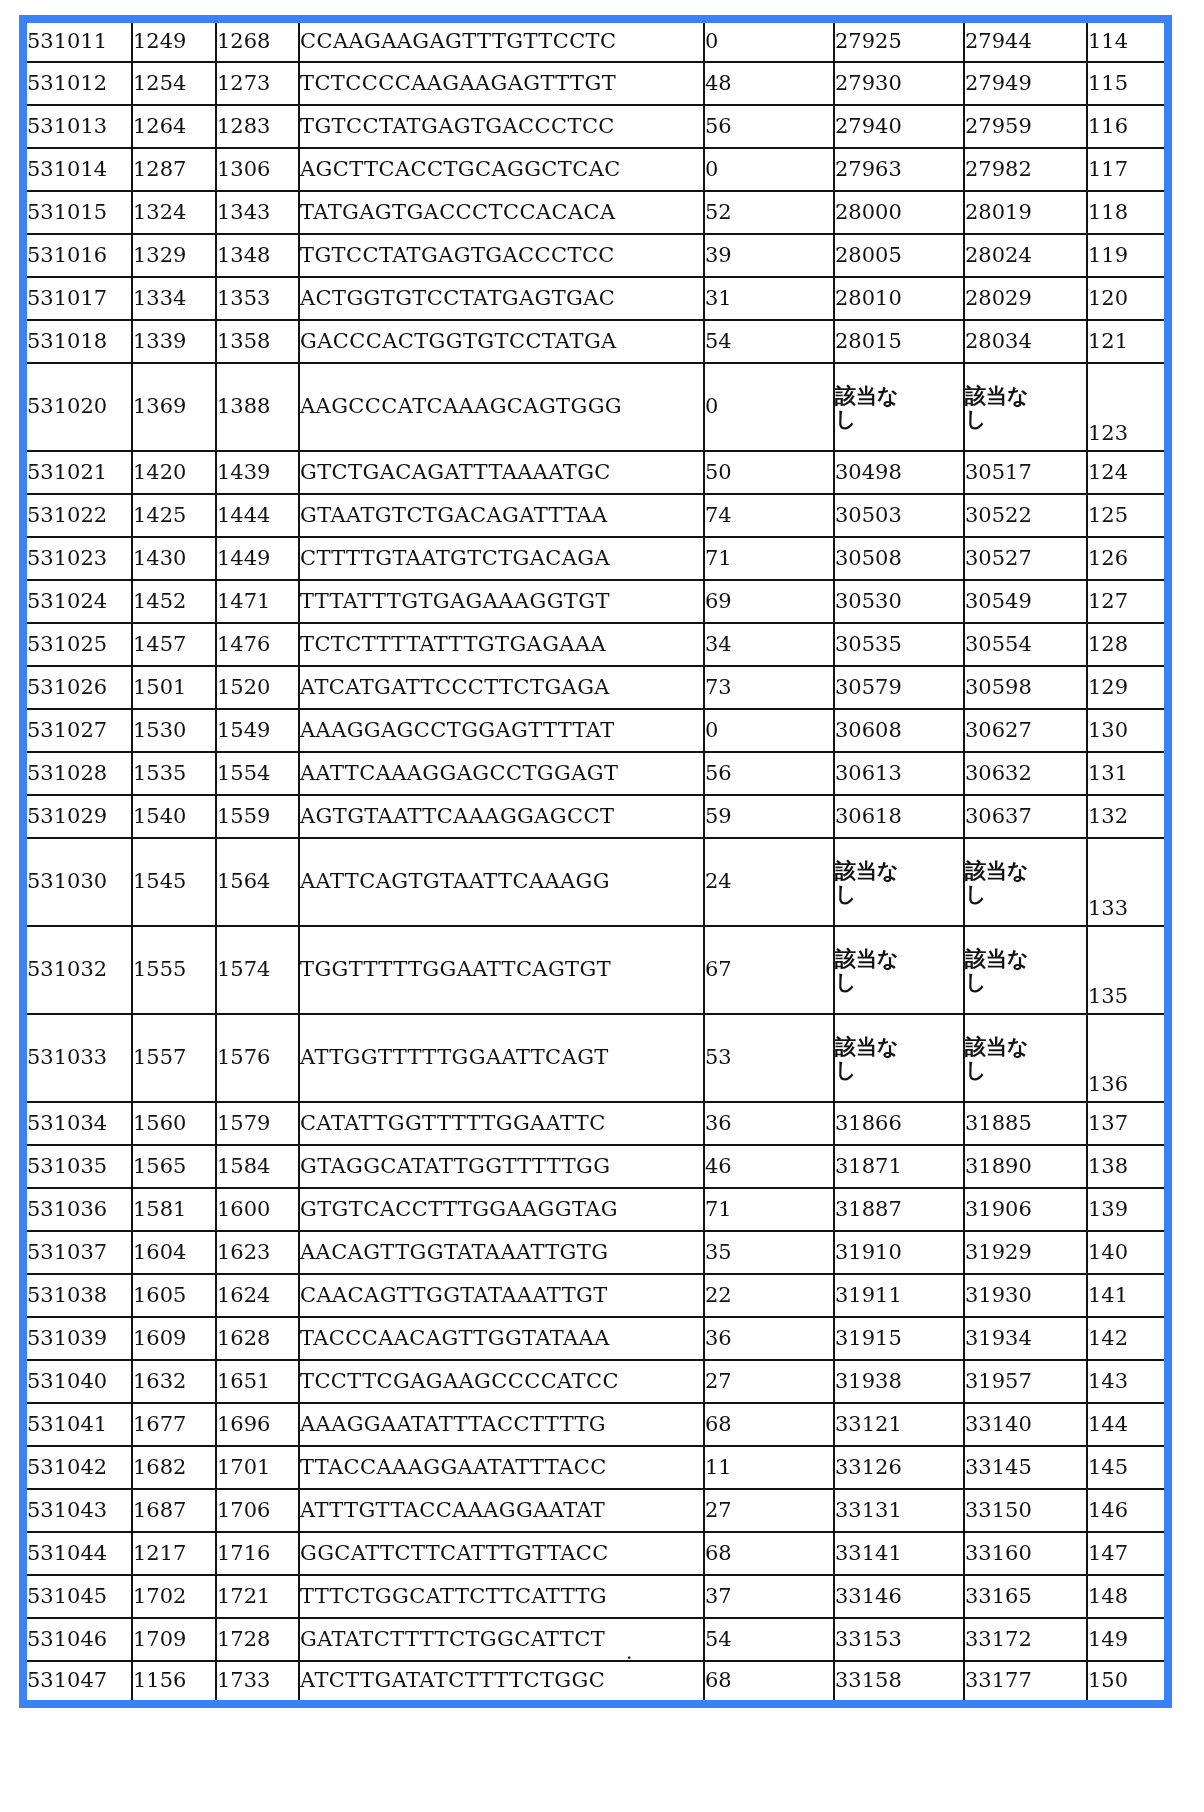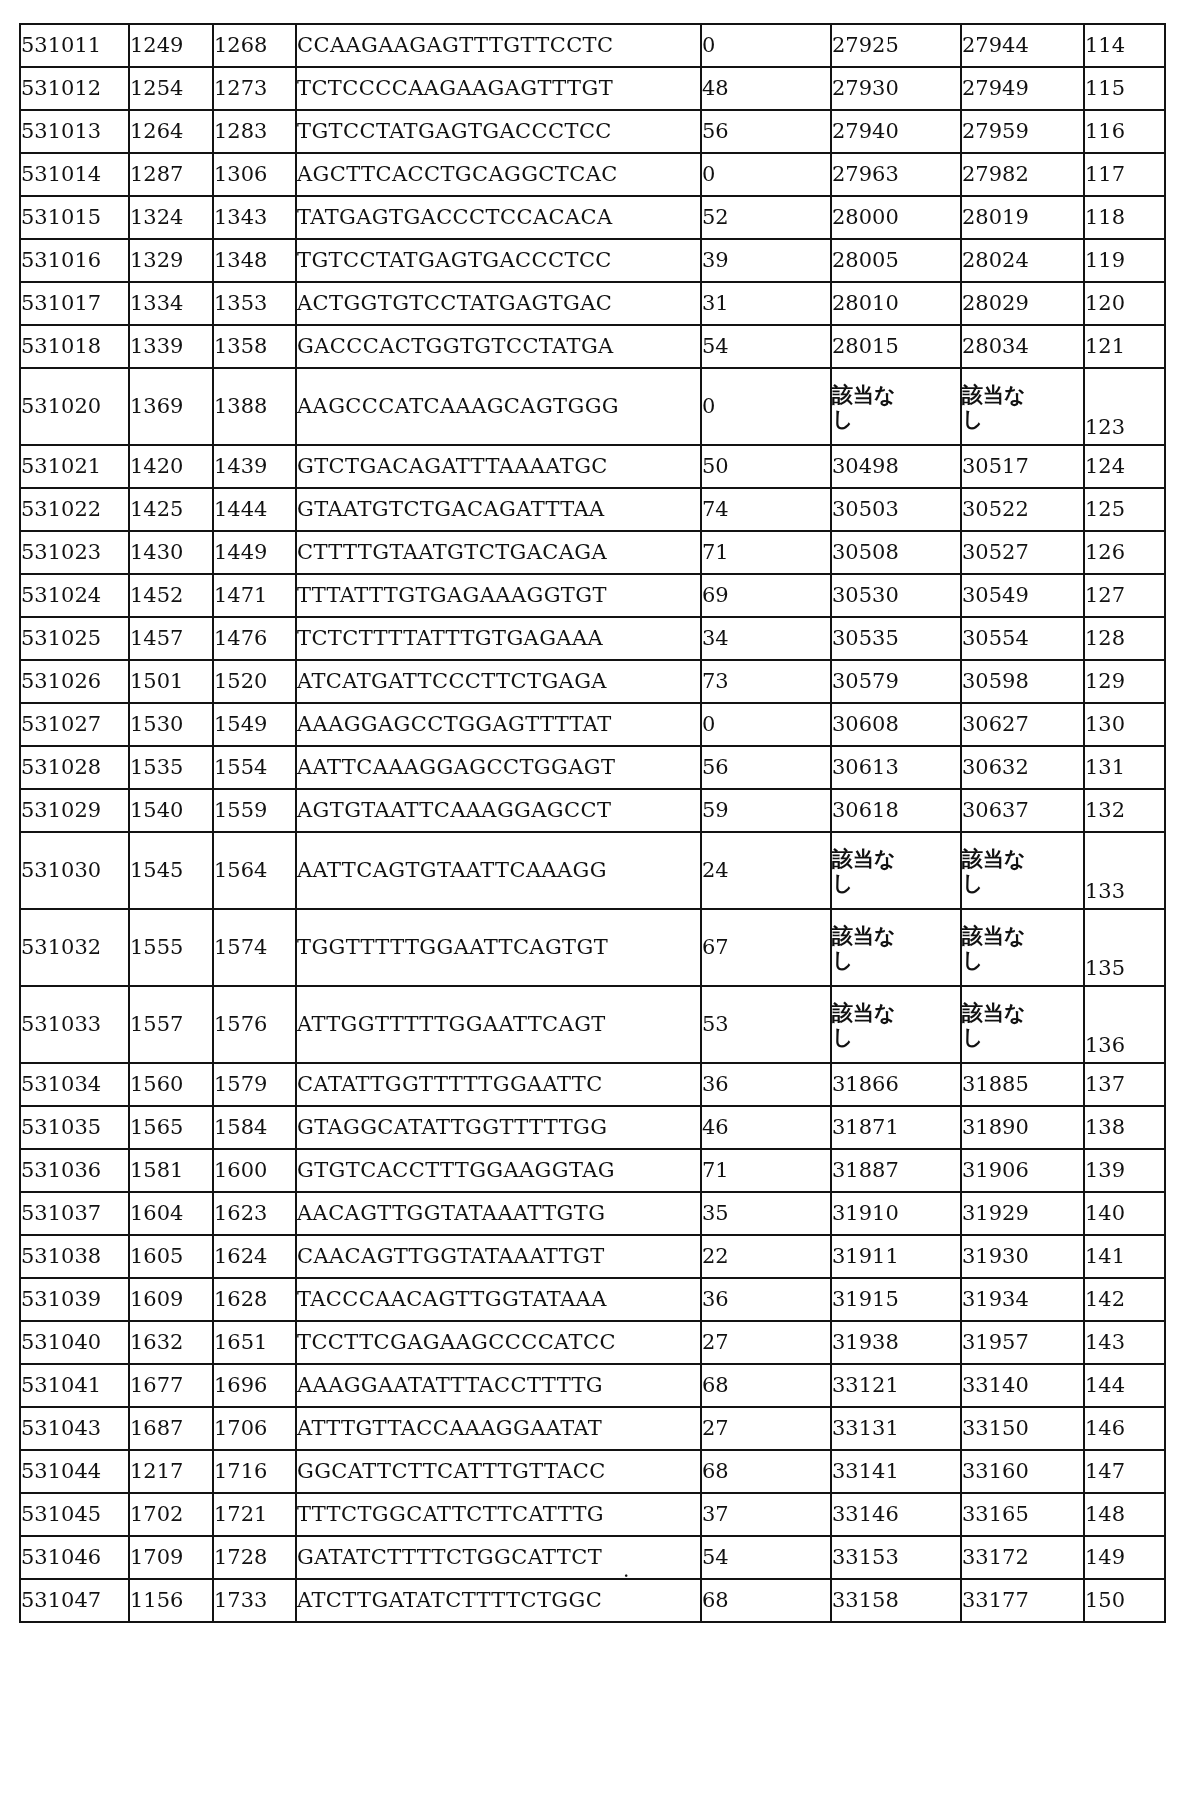--- a/index.html
+++ b/index.html
@@ -19,35 +19,34 @@
     height: 1812px;
     background: #ffffff;
     overflow: hidden;
   }
   table.seq-table {
     position: absolute;
     left: 19px;
     top: 15px;
     border-collapse: collapse;
     table-layout: fixed;
-    border: 1px solid #3b82f6;
-    margin-top: 8px;
+    border: 8px solid #3b82f6;
   }
   table.seq-table td {
     border: 2px solid #131313;
     font-size: 21px;
     line-height: 1.1;
     vertical-align: middle;
     white-space: nowrap;
     overflow: hidden;
     position: relative;
     padding: 0;
   }
   tr.row      { height: 43px; }
-  tr.row.tall { height: 77px; }
+  tr.row.tall { height: 88px; }
 
   td:nth-child(1) { padding-left: 15px; }
   td:nth-child(2) { padding-left: 16px; }
   td:nth-child(3) { padding-left: 15px; border-radius: 13px; }
   td:nth-child(4) { padding-left: 12px; font-size: 20px; letter-spacing: 0.4px; }
   td:nth-child(5) { padding-left: 15px; }
   td:nth-child(6) { padding-left: 15px; }
   td:nth-child(7) { padding-left: 16px; }
   td:nth-child(8) { padding-left: 13px; }
 
@@ -372,20 +371,30 @@
           <td>531041</td>
           <td>1677</td>
           <td>1696</td>
           <td>AAAGGAATATTTACCTTTTG</td>
           <td>68</td>
           <td>33121</td>
           <td>33140</td>
           <td>144</td>
         </tr>
         <tr class="row">
+          <td>531042</td>
+          <td>1682</td>
+          <td>1701</td>
+          <td>TTACCAAAGGAATATTTACC</td>
+          <td>11</td>
+          <td>33126</td>
+          <td>33145</td>
+          <td>145</td>
+        </tr>
+        <tr class="row">
           <td>531043</td>
           <td>1687</td>
           <td>1706</td>
           <td>ATTTGTTACCAAAGGAATAT</td>
           <td>27</td>
           <td>33131</td>
           <td>33150</td>
           <td>146</td>
         </tr>
         <tr class="row">

